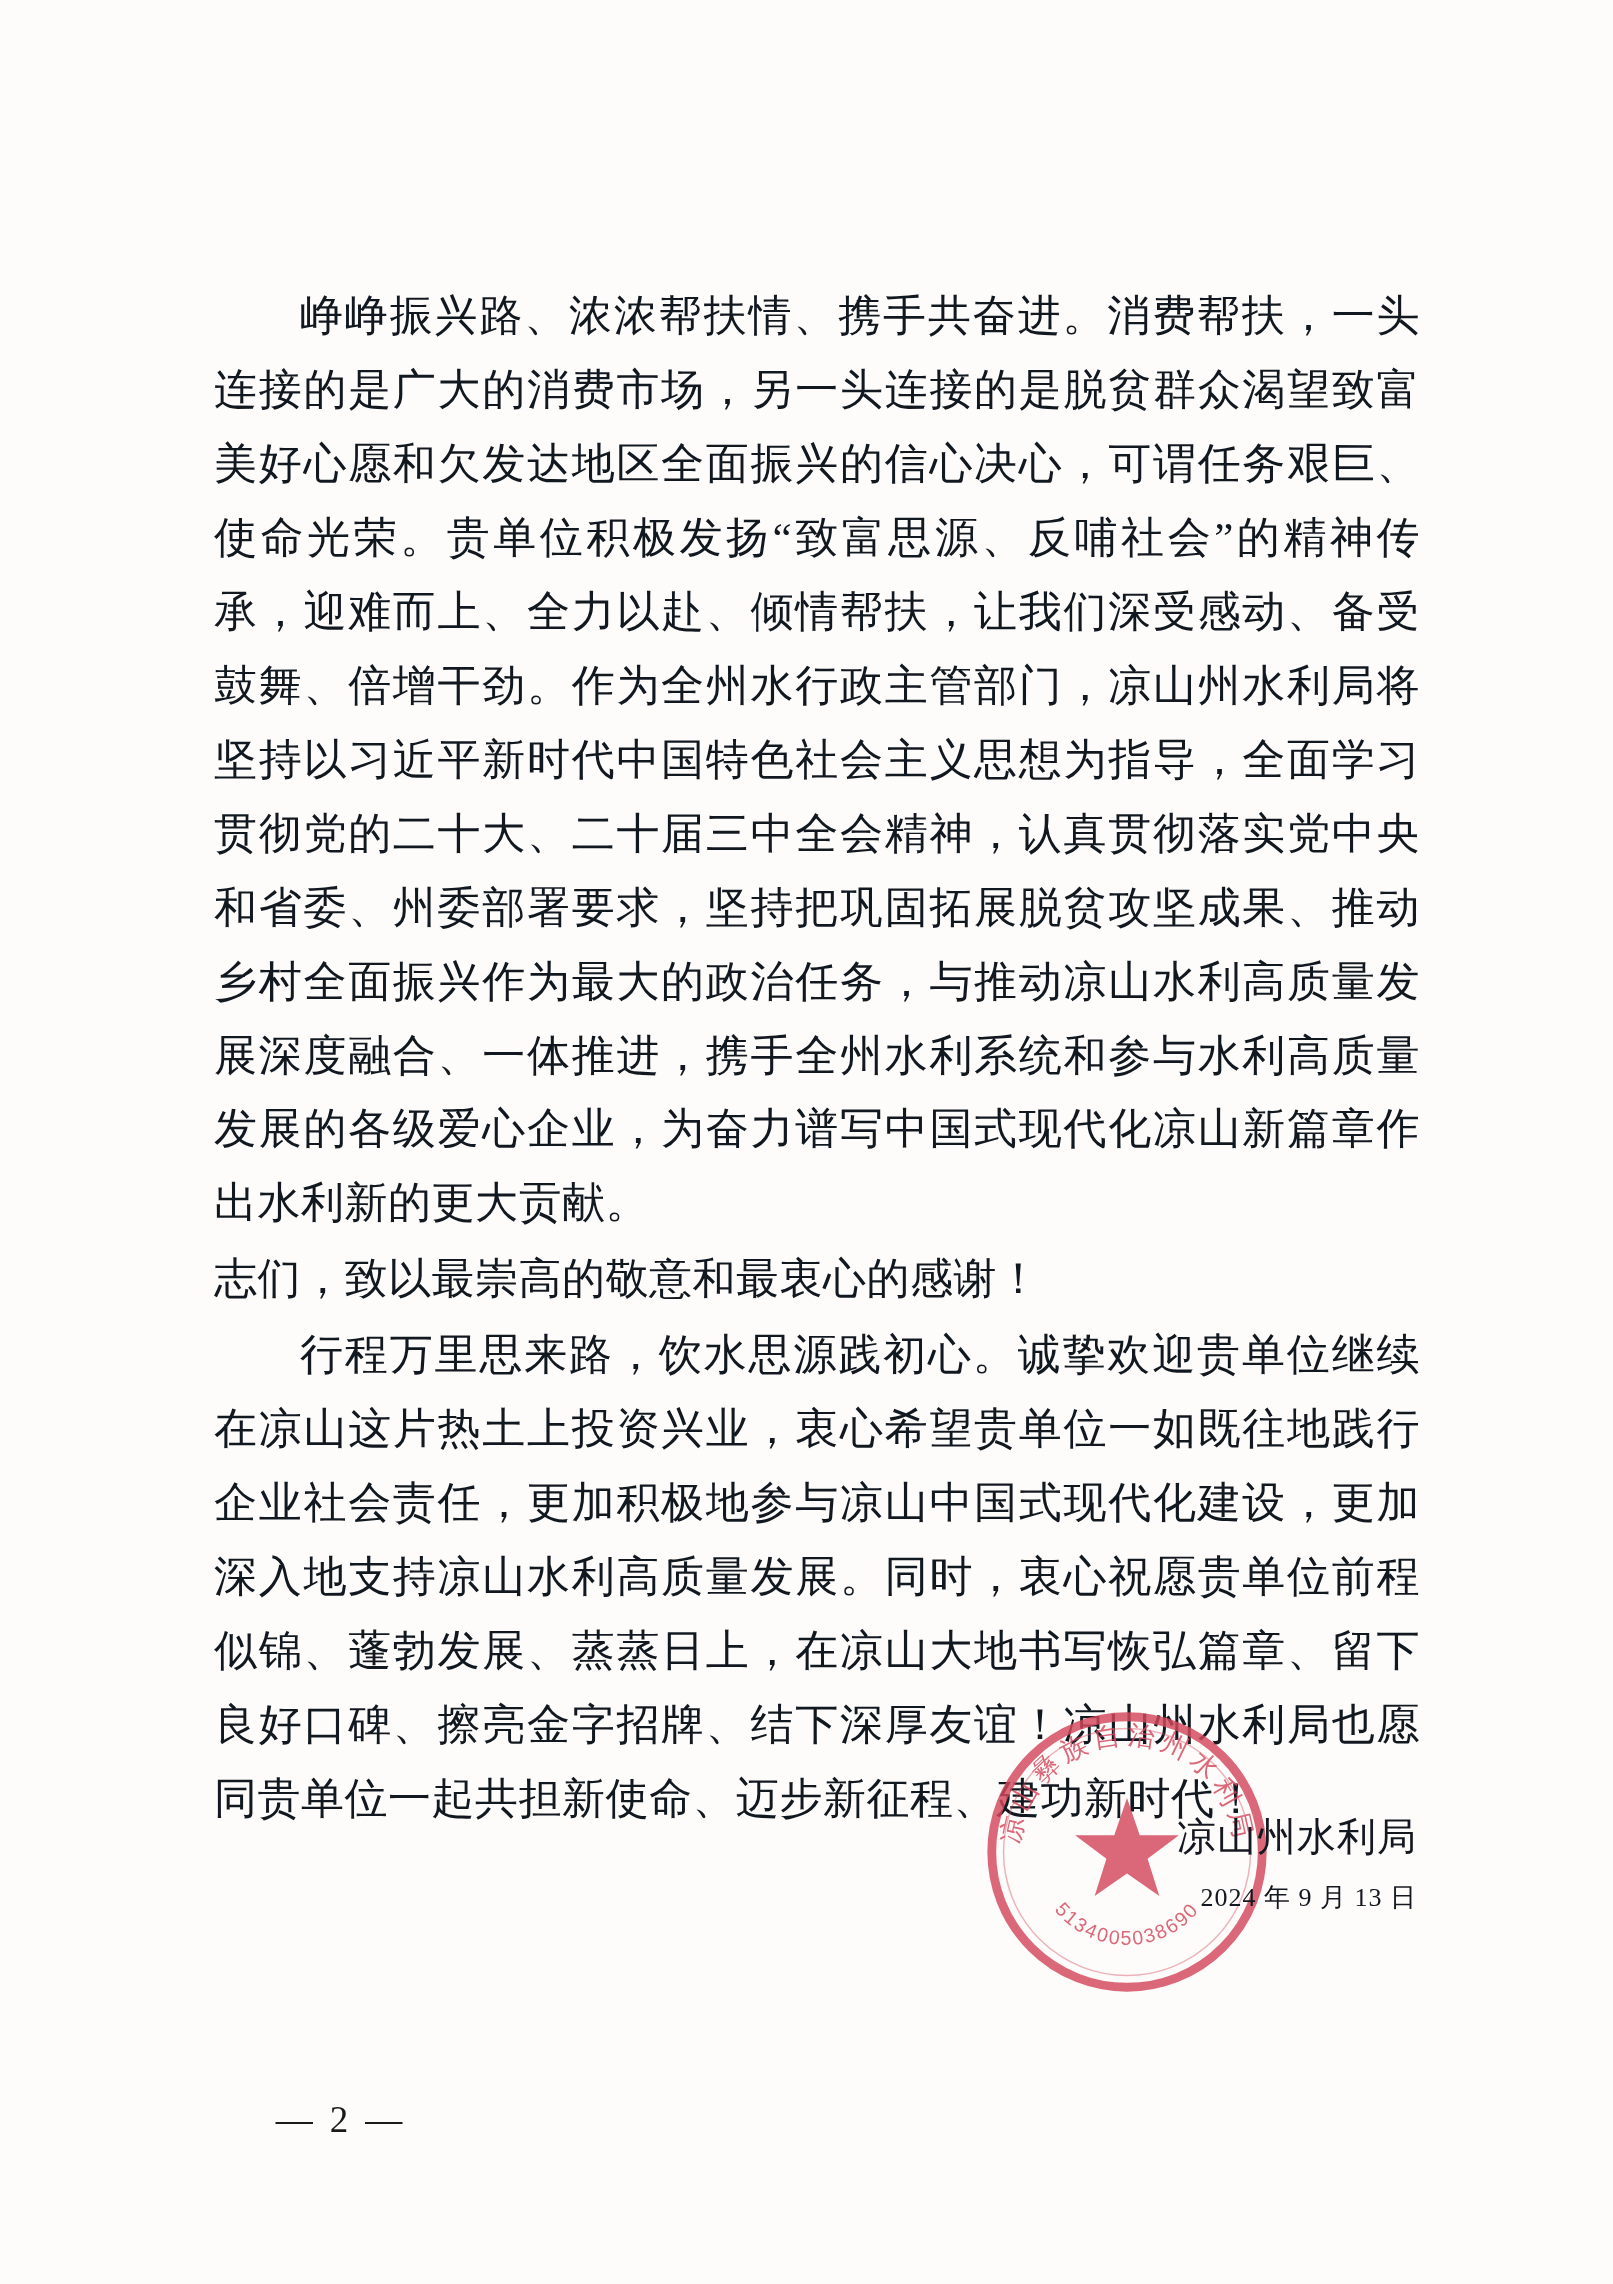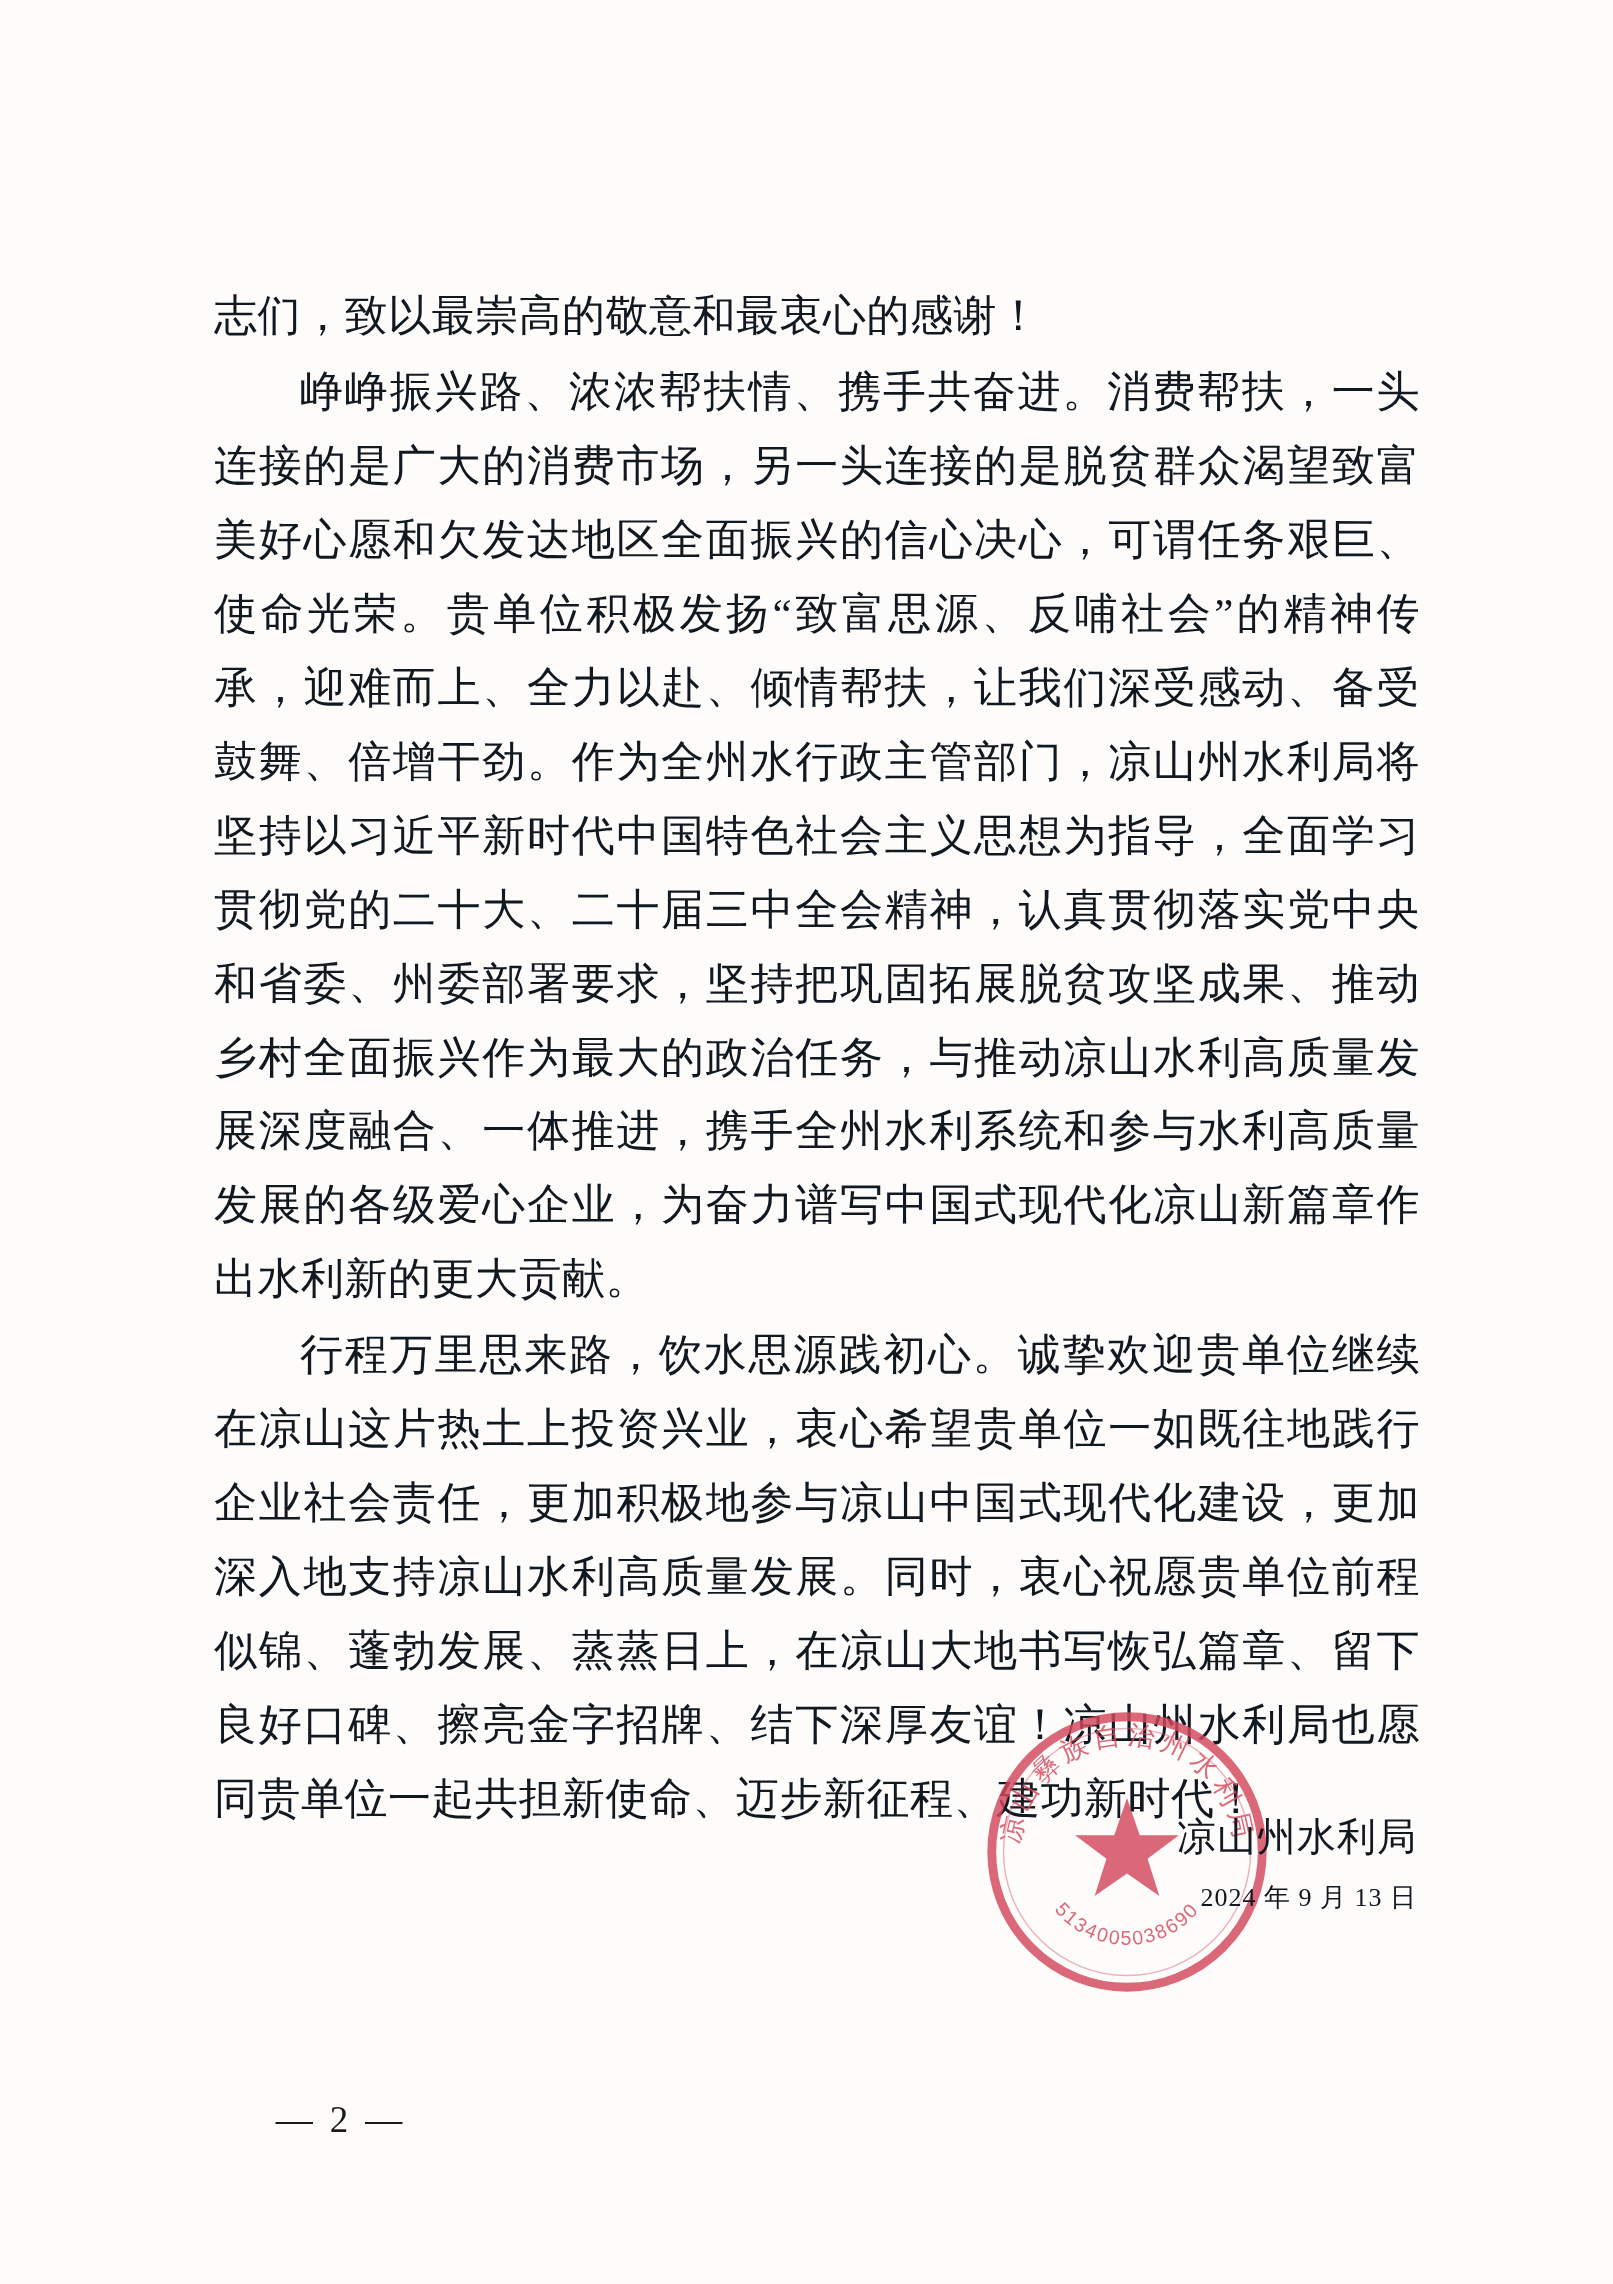--- a/index.html
+++ b/index.html
@@ -80,22 +80,22 @@
     display: inline-block;
     margin-left: -931px;
   }
 </style>
 </head>
 <body>
 
 <div class="page">
 
   <div class="content">
+    <p class="para indent">峥峥振兴路、浓浓帮扶情、携手共奋进。消费帮扶，一头连接的是广大的消费市场，另一头连接的是脱贫群众渴望致富美好心愿和欠发达地区全面振兴的信心决心，可谓任务艰巨、使命光荣。贵单位积极发扬“致富思源、反哺社会”的精神传承，迎难而上、全力以赴、倾情帮扶，让我们深受感动、备受鼓舞、倍增干劲。作为全州水行政主管部门，凉山州水利局将坚持以习近平新时代中国特色社会主义思想为指导，全面学习贯彻党的二十大、二十届三中全会精神，认真贯彻落实党中央和省委、州委部署要求，坚持把巩固拓展脱贫攻坚成果、推动乡村全面振兴作为最大的政治任务，与推动凉山水利高质量发展深度融合、一体推进，携手全州水利系统和参与水利高质量发展的各级爱心企业，为奋力谱写中国式现代化凉山新篇章作出水利新的更大贡献。</p>
     <p class="para">志们，致以最崇高的敬意和最衷心的感谢！</p>
-    <p class="para indent">峥峥振兴路、浓浓帮扶情、携手共奋进。消费帮扶，一头连接的是广大的消费市场，另一头连接的是脱贫群众渴望致富美好心愿和欠发达地区全面振兴的信心决心，可谓任务艰巨、使命光荣。贵单位积极发扬“致富思源、反哺社会”的精神传承，迎难而上、全力以赴、倾情帮扶，让我们深受感动、备受鼓舞、倍增干劲。作为全州水行政主管部门，凉山州水利局将坚持以习近平新时代中国特色社会主义思想为指导，全面学习贯彻党的二十大、二十届三中全会精神，认真贯彻落实党中央和省委、州委部署要求，坚持把巩固拓展脱贫攻坚成果、推动乡村全面振兴作为最大的政治任务，与推动凉山水利高质量发展深度融合、一体推进，携手全州水利系统和参与水利高质量发展的各级爱心企业，为奋力谱写中国式现代化凉山新篇章作出水利新的更大贡献。</p>
     <p class="para indent">行程万里思来路，饮水思源践初心。诚挚欢迎贵单位继续在凉山这片热土上投资兴业，衷心希望贵单位一如既往地践行企业社会责任，更加积极地参与凉山中国式现代化建设，更加深入地支持凉山水利高质量发展。同时，衷心祝愿贵单位前程似锦、蓬勃发展、蒸蒸日上，在凉山大地书写恢弘篇章、留下良好口碑、擦亮金字招牌、结下深厚友谊！凉山州水利局也愿同贵单位一起共担新使命、迈步新征程、建功新时代！</p>
   </div>
 
   <div class="seal">
     <svg viewBox="0 0 300 300" width="294" height="294" xmlns="http://www.w3.org/2000/svg">
       <defs>
         <path id="topArc" d="M 40,150 A 110,110 0 0 1 260,150"></path>
         <path id="bottomArc" d="M 55,150 A 95,95 0 0 0 245,150"></path>
       </defs>
       <circle cx="150" cy="150" r="138" fill="none" stroke="#d4485c" stroke-width="9"></circle>

